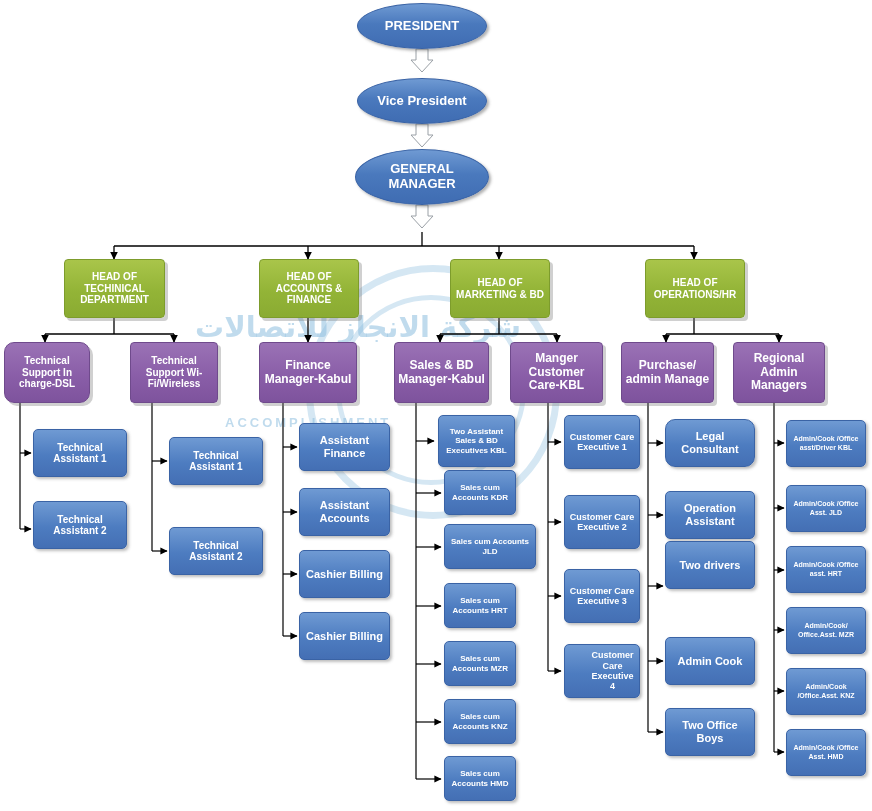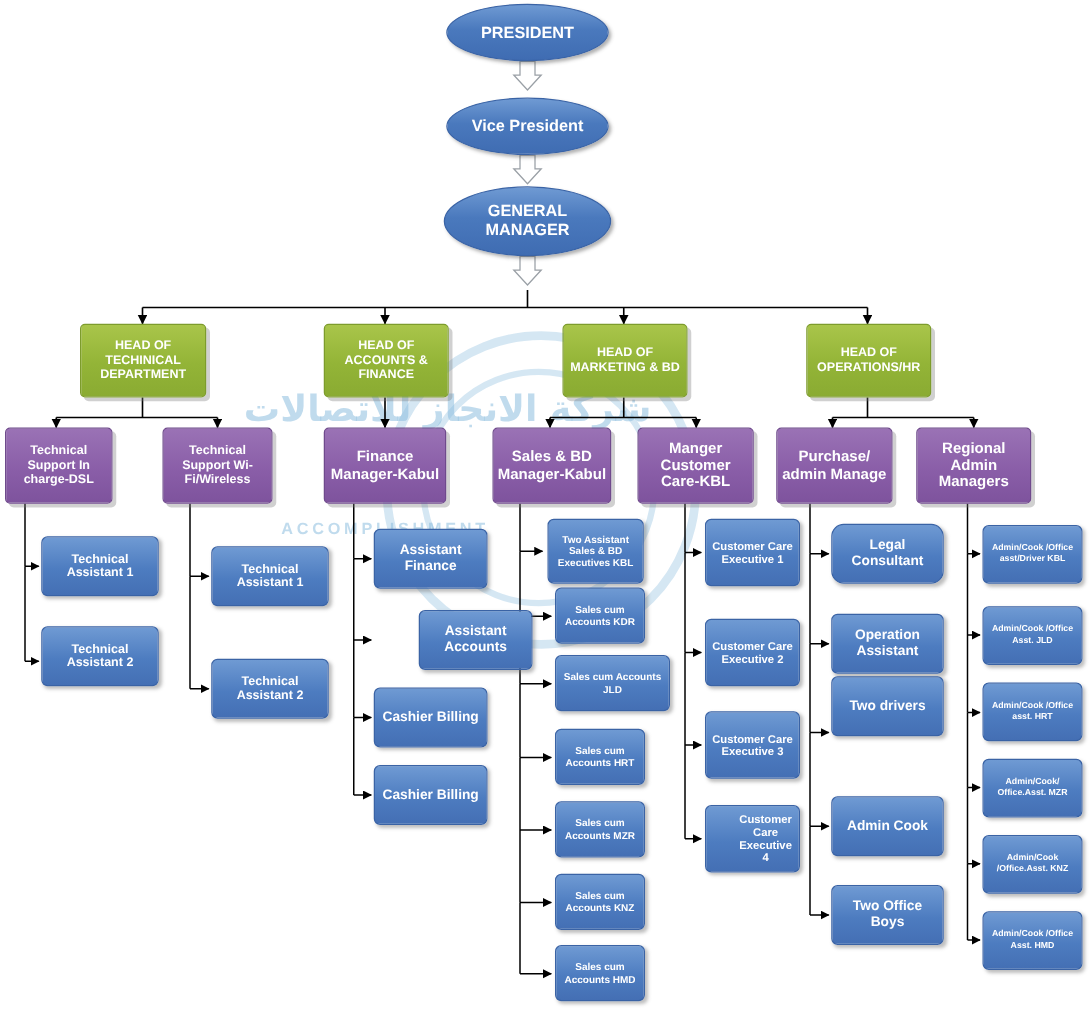--- a/index.html
+++ b/index.html
@@ -242,21 +242,21 @@
   <div class="node green rounded f10" style="left:259px;top:259px;width:100px;height:59px;">
       <span>HEAD OF ACCOUNTS &amp; FINANCE</span>
     </div>
   <div class="node green rounded f10" style="left:450px;top:259px;width:100px;height:59px;">
       <span>HEAD OF MARKETING &amp; BD</span>
     </div>
   <div class="node green rounded f10" style="left:645px;top:259px;width:100px;height:59px;">
       <span>HEAD OF OPERATIONS/HR</span>
     </div>
 
-  <div class="node purple rounded f10" style="left:4px;top:342px;width:86px;height:61px;">
+  <div class="node purple rounded f10" style="left:4px;top:342px;width:86px;height:61px;border-radius:10px;">
       <span>Technical Support In charge-DSL</span>
     </div>
   <div class="node purple rounded f10" style="left:130px;top:342px;width:88px;height:61px;">
       <span>Technical Support Wi-Fi/Wireless</span>
     </div>
   <div class="node purple rounded f12" style="left:259px;top:342px;width:98px;height:61px;">
       <span>Finance Manager-Kabul</span>
     </div>
   <div class="node purple rounded f12" style="left:394px;top:342px;width:95px;height:61px;">
       <span>Sales &amp; BD Manager-Kabul</span>
@@ -281,21 +281,21 @@
   <div class="node blue f10" style="left:169px;top:437px;width:94px;height:48px;">
       <span>Technical Assistant 1</span>
     </div>
   <div class="node blue f10" style="left:169px;top:527px;width:94px;height:48px;">
       <span>Technical Assistant 2</span>
     </div>
 
   <div class="node blue f11" style="left:299px;top:423px;width:91px;height:48px;">
       <span>Assistant Finance</span>
     </div>
-  <div class="node blue f11" style="left:299px;top:488px;width:91px;height:48px;margin-left:36px;">
+  <div class="node blue f11" style="left:299px;top:488px;width:91px;height:48px;">
       <span>Assistant Accounts</span>
     </div>
   <div class="node blue f11" style="left:299px;top:550px;width:91px;height:48px;">
       <span>Cashier Billing</span>
     </div>
   <div class="node blue f11" style="left:299px;top:612px;width:91px;height:48px;">
       <span>Cashier Billing</span>
     </div>
 
   <div class="node blue f8" style="left:438px;top:415px;width:77px;height:52px;">

